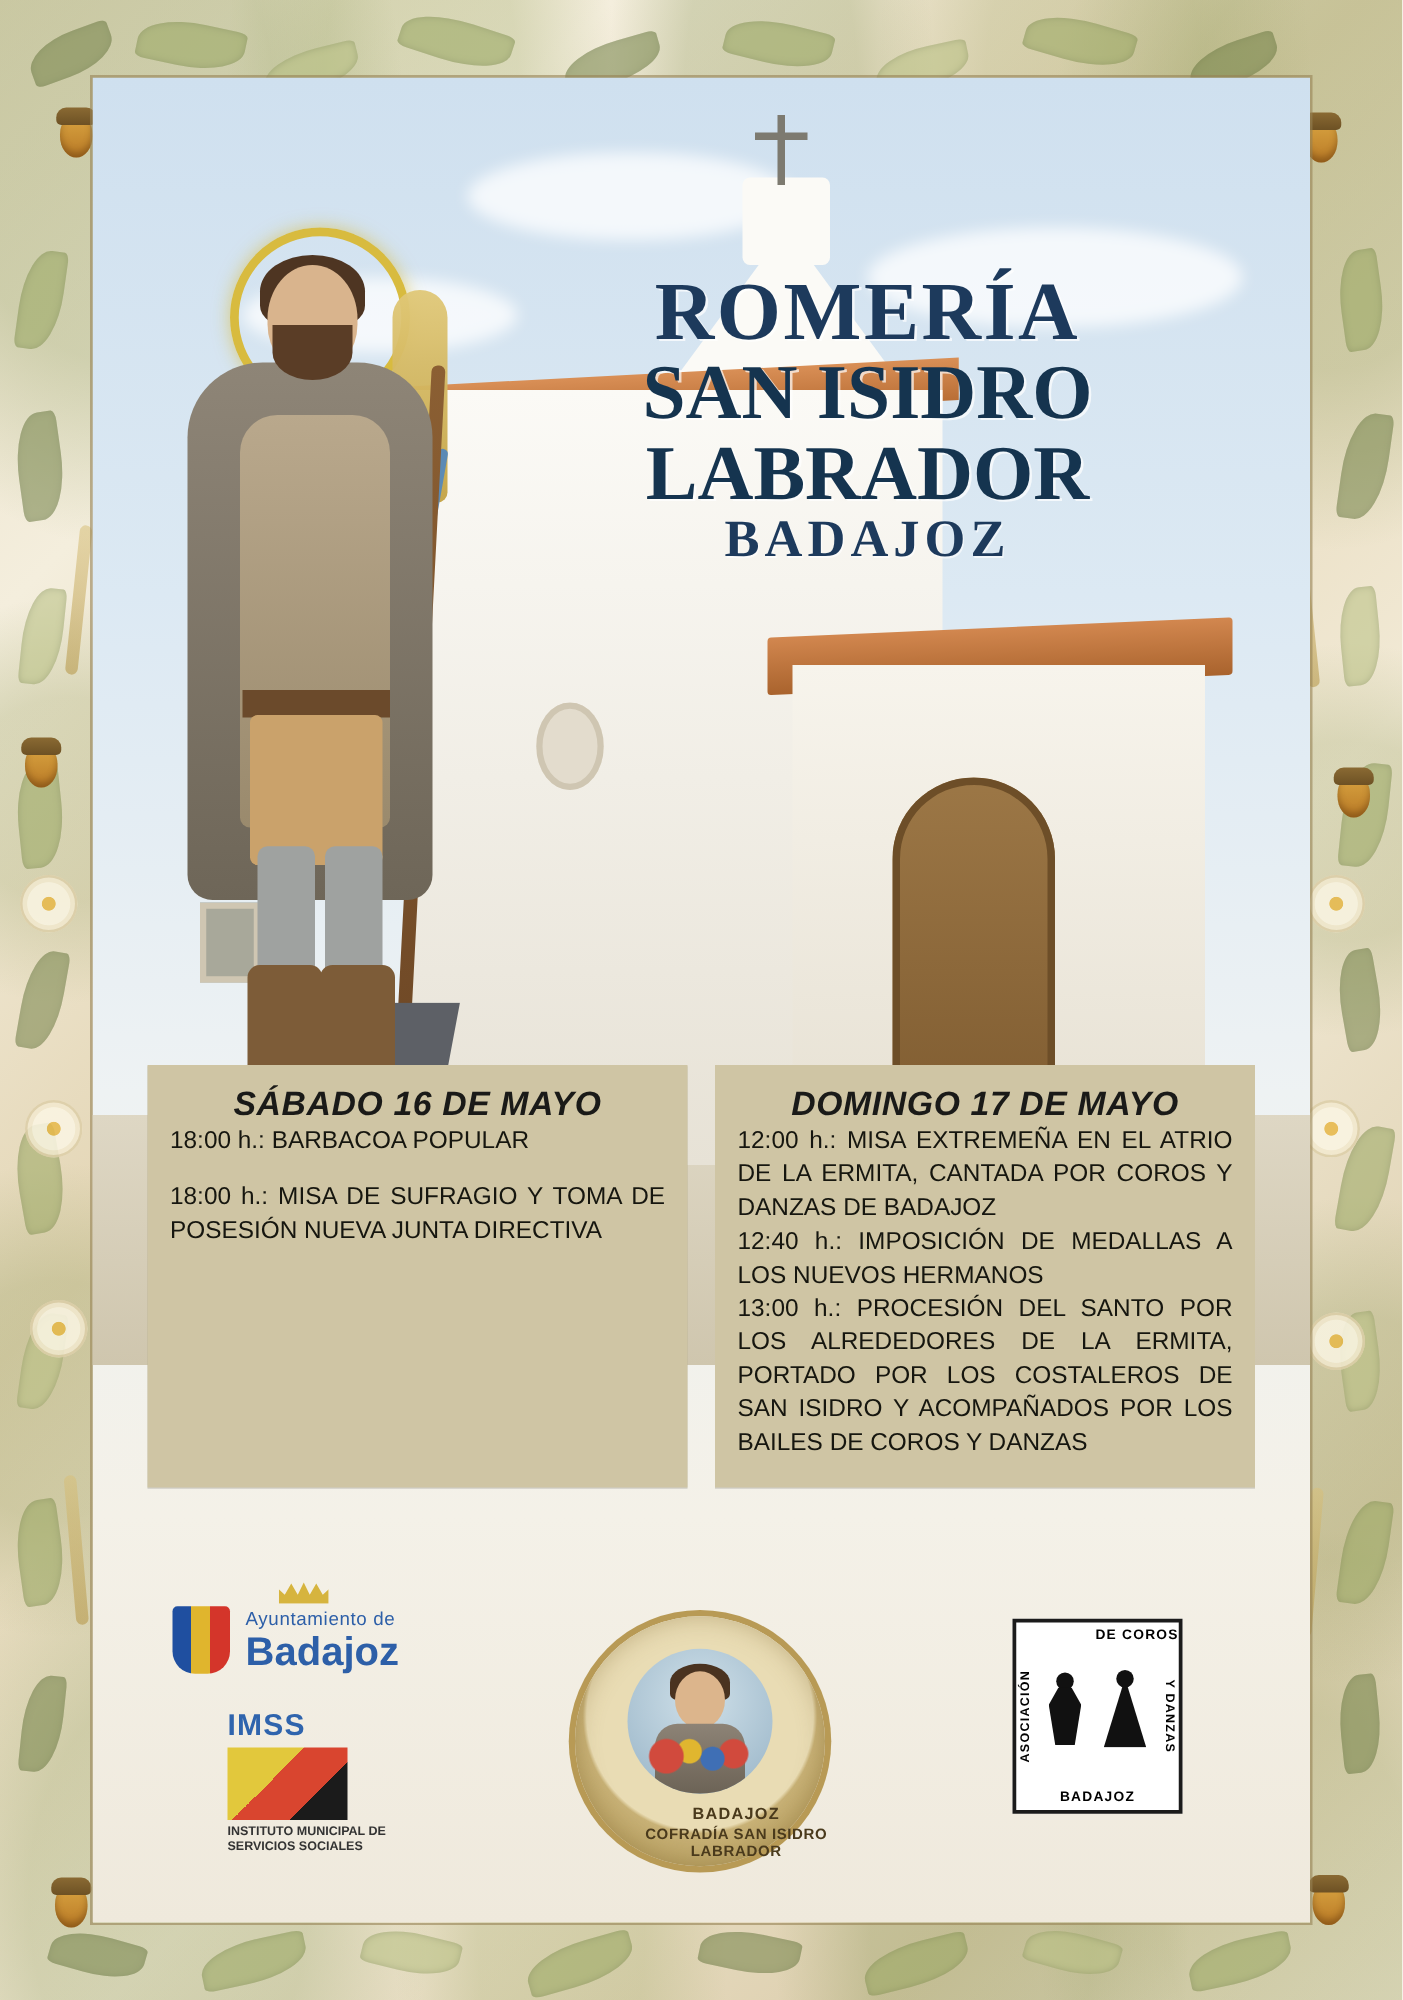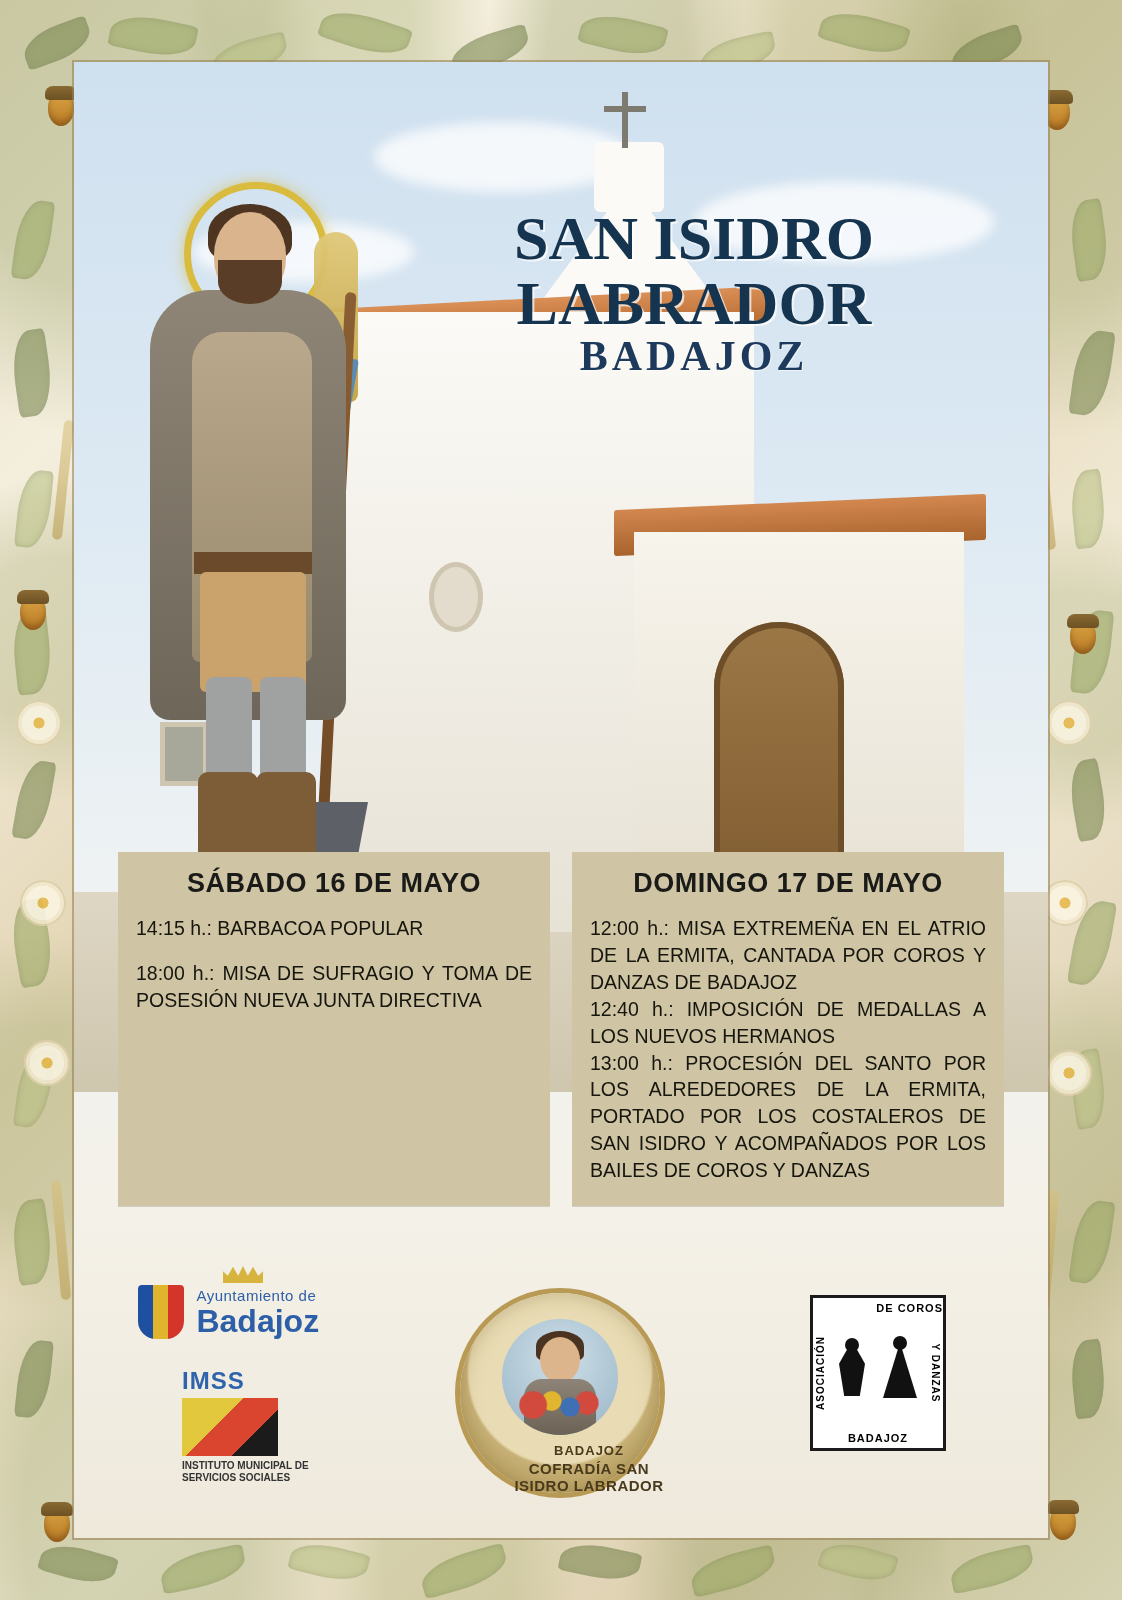--- a/index.html
+++ b/index.html
@@ -122,22 +122,22 @@
   .t-year{font-family:"Liberation Serif",serif;font-size:54px;font-weight:bold;
     color:#b98a2e;margin-top:2px;text-shadow:2px 2px 0 rgba(255,255,255,.6);}
   .t-city{font-family:"Liberation Serif",serif;font-size:42px;font-weight:bold;
     color:#1d3a5c;letter-spacing:4px;margin-top:-4px;text-shadow:1px 1px 0 rgba(255,255,255,.6);}
 
   
   .panels{position:absolute;left:118px;top:852px;width:886px;display:flex;gap:22px;}
   .panel{background:#cfc5a4;padding:16px 18px 22px;flex:1;
     box-shadow:0 1px 0 rgba(0,0,0,.15);}
   .panel.sat{width:410px;}
-  .panel h2{margin:0 0 16px;text-align:center;font-size:27px;font-weight:bold;color:#1a1a18;
-    letter-spacing:.5px;font-family:"Liberation Sans",sans-serif;}
+  .panel h2{margin:0 0 0;text-align:center;font-size:27px;font-weight:bold;color:#1a1a18;
+    letter-spacing:.5px;font-family:"Liberation Sans",sans-serif;font-style:italic;}
   .panel p{margin:0;font-size:19.5px;line-height:1.38;color:#16160f;text-align:justify;}
   .panel p + p{margin-top:0;}
   .gap{height:18px;}
 
   
   .logos{position:absolute;left:0;top:1255px;width:1122px;height:300px;}
   .logo-badajoz{position:absolute;left:138px;top:10px;width:210px;}
   .crown{width:40px;height:18px;margin:0 auto 2px;background:#d6b43e;
     clip-path:polygon(0 100%,0 35%,12% 60%,25% 10%,38% 60%,50% 5%,62% 60%,75% 10%,88% 60%,100% 35%,100% 100%);}
   .shield{display:inline-block;vertical-align:middle;width:46px;height:54px;
@@ -163,21 +163,21 @@
     background:#4a3320;}
   .m-body{position:absolute;left:22px;top:60px;width:72px;height:56px;border-radius:18px 18px 0 0;
     background:linear-gradient(#8d8376,#6c6356);}
   .m-flowers{position:absolute;left:16px;top:70px;width:84px;height:40px;
     background:radial-gradient(circle at 18% 40%,#d14a3d 0 18%,transparent 20%),
                radial-gradient(circle at 40% 30%,#e0b62f 0 16%,transparent 18%),
                radial-gradient(circle at 62% 45%,#3f6fb5 0 16%,transparent 18%),
                radial-gradient(circle at 82% 35%,#d14a3d 0 15%,transparent 17%);}
   .medal-band{position:absolute;left:54px;top:150px;width:150px;text-align:center;}
   .band-city{font-size:13px;font-weight:bold;color:#4a3a1c;letter-spacing:1px;}
-  .band-name{font-size:15px;font-weight:bold;color:#4a3a1c;letter-spacing:.5px;margin-top:2px;}
+  .band-name{font-size:12px;font-weight:bold;color:#4a3a1c;letter-spacing:.5px;margin-top:2px;}
   .logo-coros{position:absolute;left:810px;top:40px;width:130px;height:150px;
     border:3px solid #1b1b1b;background:#fff;}
   .coros-t{position:absolute;top:4px;left:0;width:100%;text-align:right;font-size:11px;
     font-weight:bold;letter-spacing:1px;}
   .coros-b{position:absolute;bottom:4px;left:0;width:100%;text-align:center;font-size:11px;
     font-weight:bold;letter-spacing:1px;}
   .coros-l{position:absolute;left:2px;top:50%;transform:translateY(-50%) rotate(180deg);
     writing-mode:vertical-rl;font-size:10px;font-weight:bold;letter-spacing:1px;}
   .coros-r{position:absolute;right:2px;top:50%;transform:translateY(-50%);
     writing-mode:vertical-rl;font-size:10px;font-weight:bold;letter-spacing:1px;}
@@ -290,30 +290,31 @@
       <div class="leg l"></div>
         <div class="leg r"></div>
       <div class="boot l"></div>
       <div class="boot r"></div>
       <div class="shoe l"></div>
         <div class="shoe r"></div>
       <div class="pedestal"></div>
     </div>
 
     <div class="title-block">
+      <div class="t-romeria">ROMERÍA</div>
       <div class="t-main">SAN ISIDRO LABRADOR</div>
       <div class="t-city">BADAJOZ</div>
     </div>
   </div>
 
   <div class="panels">
 
     <div class="panel sat">
       <h2>SÁBADO 16 DE MAYO</h2>
-      <p>14:15 h.: BARBACOA POPULAR</p>
+      <p>18:00 h.: BARBACOA POPULAR</p>
       <div class="gap"></div>
       <p>18:00 h.: MISA DE SUFRAGIO Y TOMA DE POSESIÓN NUEVA JUNTA DIRECTIVA</p>
     </div>
 
     <div class="panel sun">
       <h2>DOMINGO 17 DE MAYO</h2>
       <p>12:00 h.: MISA EXTREMEÑA EN EL ATRIO DE LA ERMITA, CANTADA POR COROS Y DANZAS DE BADAJOZ</p>
       <p>12:40 h.: IMPOSICIÓN DE MEDALLAS A LOS NUEVOS HERMANOS</p>
       <p>13:00 h.: PROCESIÓN DEL SANTO POR LOS ALREDEDORES DE LA ERMITA, PORTADO POR LOS COSTALEROS DE SAN ISIDRO Y ACOMPAÑADOS POR LOS BAILES DE COROS Y DANZAS</p>
     </div>

